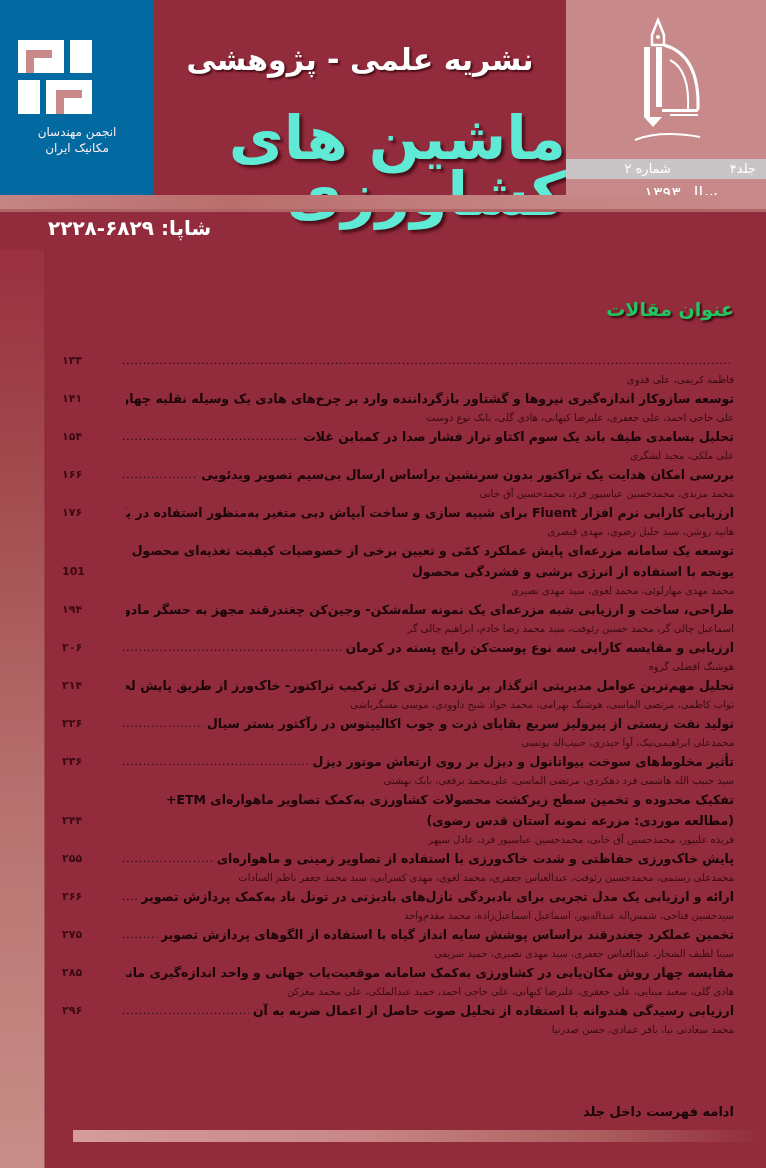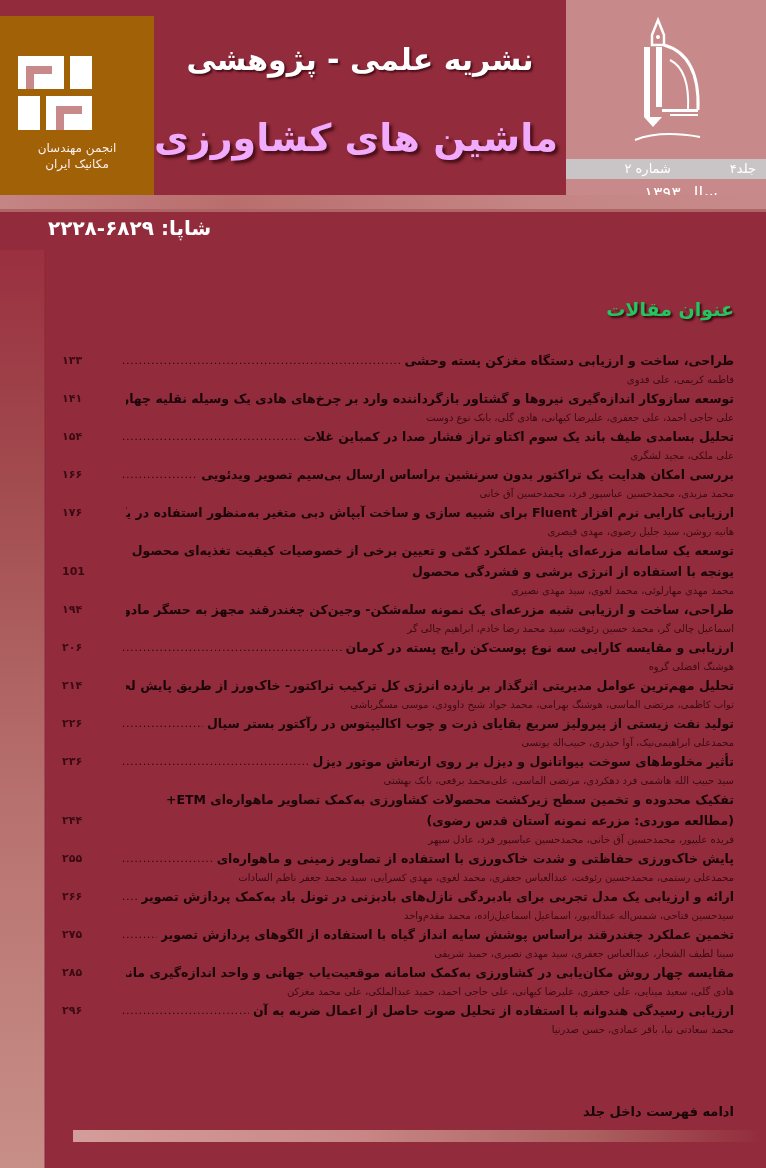--- a/index.html
+++ b/index.html
@@ -10,22 +10,22 @@
     }
     .left-strip {
       position: absolute; left: 0; top: 250px; width: 45px; height: 918px;
       background: linear-gradient(to bottom, #9a3040 0%, #a24b4e 25%, #b7716f 60%, #c88e88 100%);
     }
     .left-strip-edge {
       position: absolute; left: 44px; top: 250px; width: 2px; height: 918px;
       background: rgba(140,40,55,0.5);
     }
     .logo-left {
-      position: absolute; left: 0; top: 16px; width: 154px; height: 195px;
-      background: #a16207;
+      position: absolute; left: 0; top: 0; width: 154px; height: 195px;
+      background: #0369a1;
     }
     .title-box {
       position: absolute; left: 154px; top: 0; width: 412px; height: 195px;
       background: #922b3c;
     }
     .logo-right {
       position: absolute; left: 566px; top: 0; width: 200px; height: 210px;
       background: #c8898a;
     }
     .band {
@@ -43,22 +43,22 @@
       font-size: 12px; line-height: 16px;
     }
     .journal-kind {
       position: absolute; left: 154px; width: 412px; top: 40px;
       text-align: center; direction: rtl; color: #fff;
       font-size: 30px; font-weight: bold; line-height: 40px;
       text-shadow: 2px 2px 2px #4a0f18;
     }
     .journal-name {
       position: absolute; left: 154px; width: 412px; top: 110px;
-      text-align: left; direction: rtl; color: #f0abfc;
-      font-size: 38px; font-weight: bold; line-height: 56px;
+      text-align: right; direction: rtl; color: #5eead4;
+      font-size: 60px; font-weight: bold; line-height: 56px;
       text-shadow: 3px 3px 3px #4a0f18;
     }
     .univ-logo { position: absolute; left: 630px; top: 15px; width: 80px; height: 130px; }
     .vol-bar {
       position: absolute; left: 566px; top: 159px; width: 200px; height: 20px;
       background: #c9c5c6; direction: rtl;
       color: #fff; font-size: 13px; line-height: 20px;
     }
     .vol-bar .vol { position: absolute; right: 10px; top: 0; }
     .vol-bar .issue { position: absolute; right: 95px; top: 0; }
@@ -159,21 +159,20 @@
 <div class="issn">شاپا: ۶۸۲۹-۲۲۲۸</div>
 
 <div class="left-strip"></div>
 <div class="left-strip-edge"></div>
 
 <div class="toc-heading">عنوان مقالات</div>
 
 <div class="toc" id="toc">
     <div class="entry">
       <div class="entry-title-row">
-        <span class="entry-title">طراحی، ساخت و ارزیابی دستگاه مغزکن پسته وحشی</span>
         <span class="dots">........................................................................................................................................................................................................</span>
         <span class="page-num">۱۳۳</span>
       </div>
       <div class="entry-authors">فاطمه کریمی، علی فدوی</div>
     </div>
     <div class="entry">
       <div class="entry-title-row">
         <span class="entry-title">توسعه سازوکار اندازه‌گیری نیروها و گشتاور بازگرداننده وارد بر چرخ‌های هادی یک وسیله نقلیه چهارچرخ</span>
         <span class="dots">........................................................................................................................................................................................................</span>
         <span class="page-num">۱۴۱</span>

